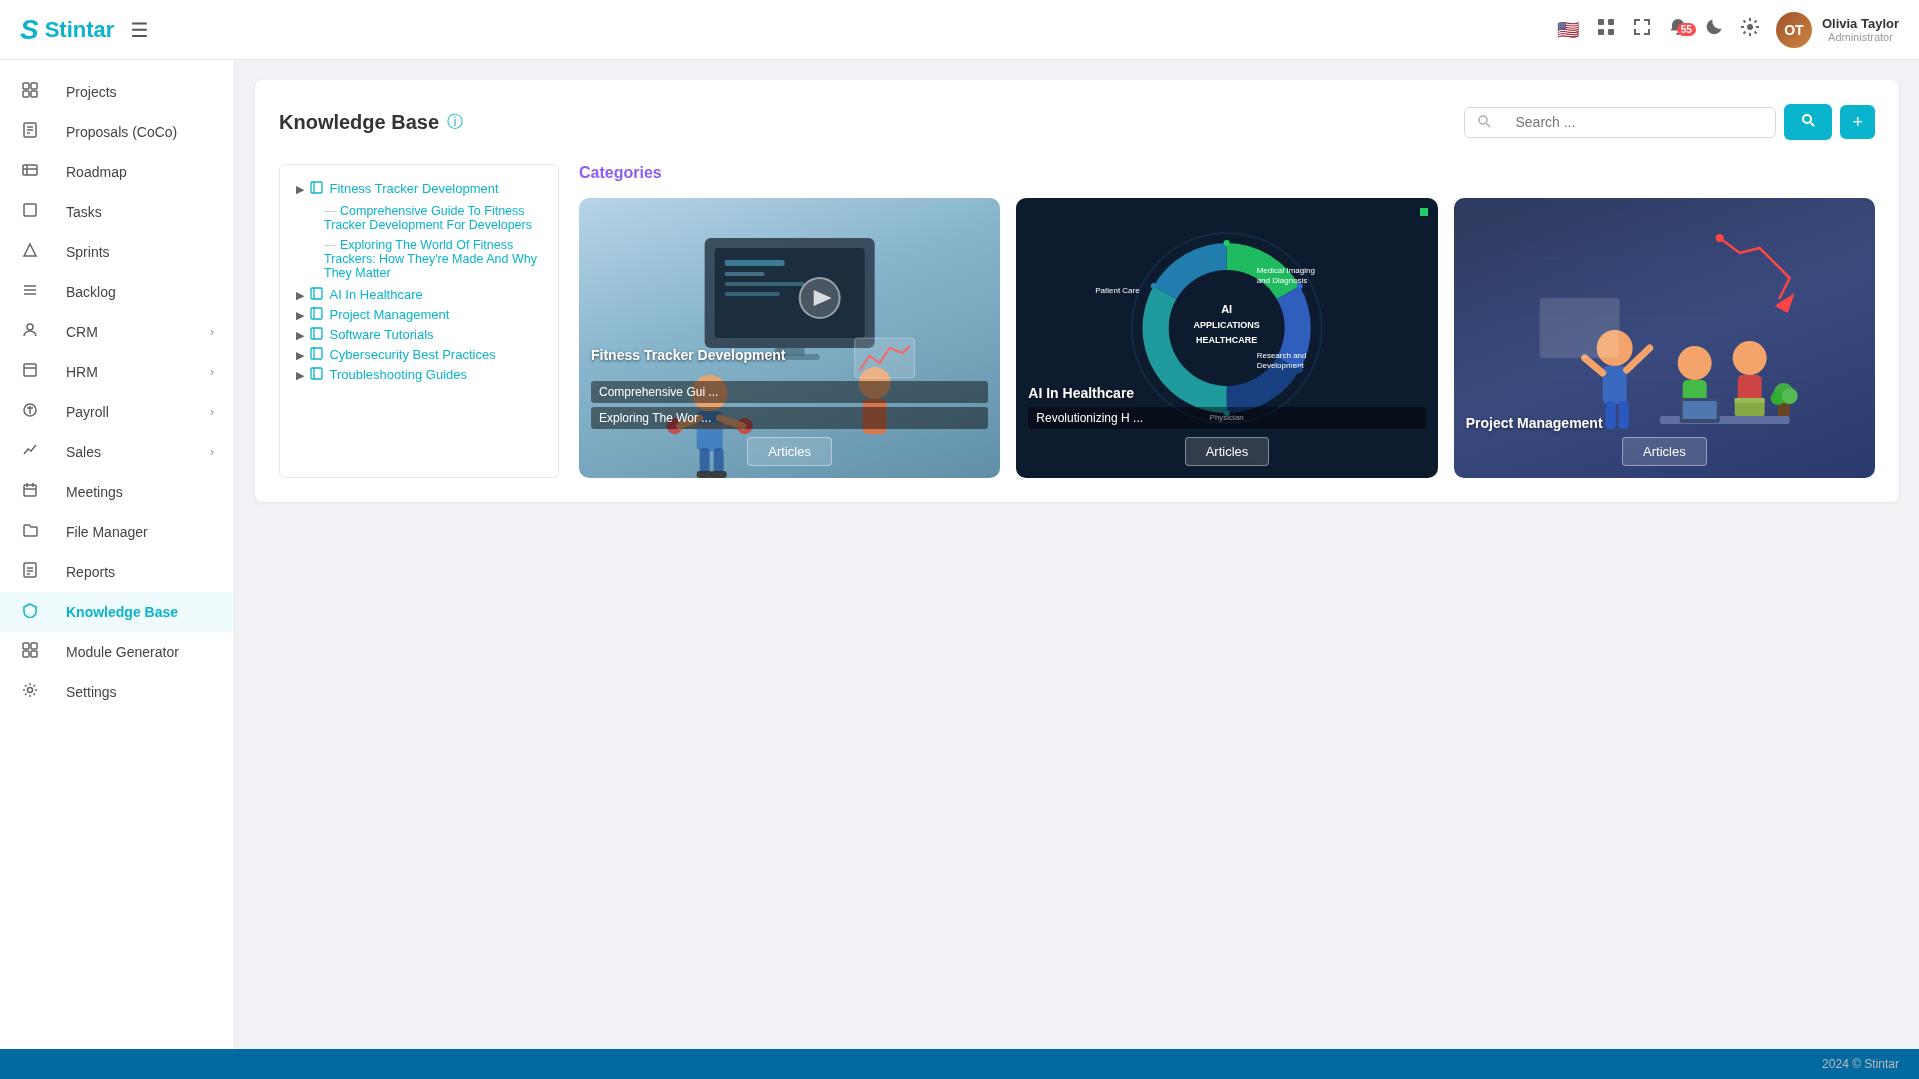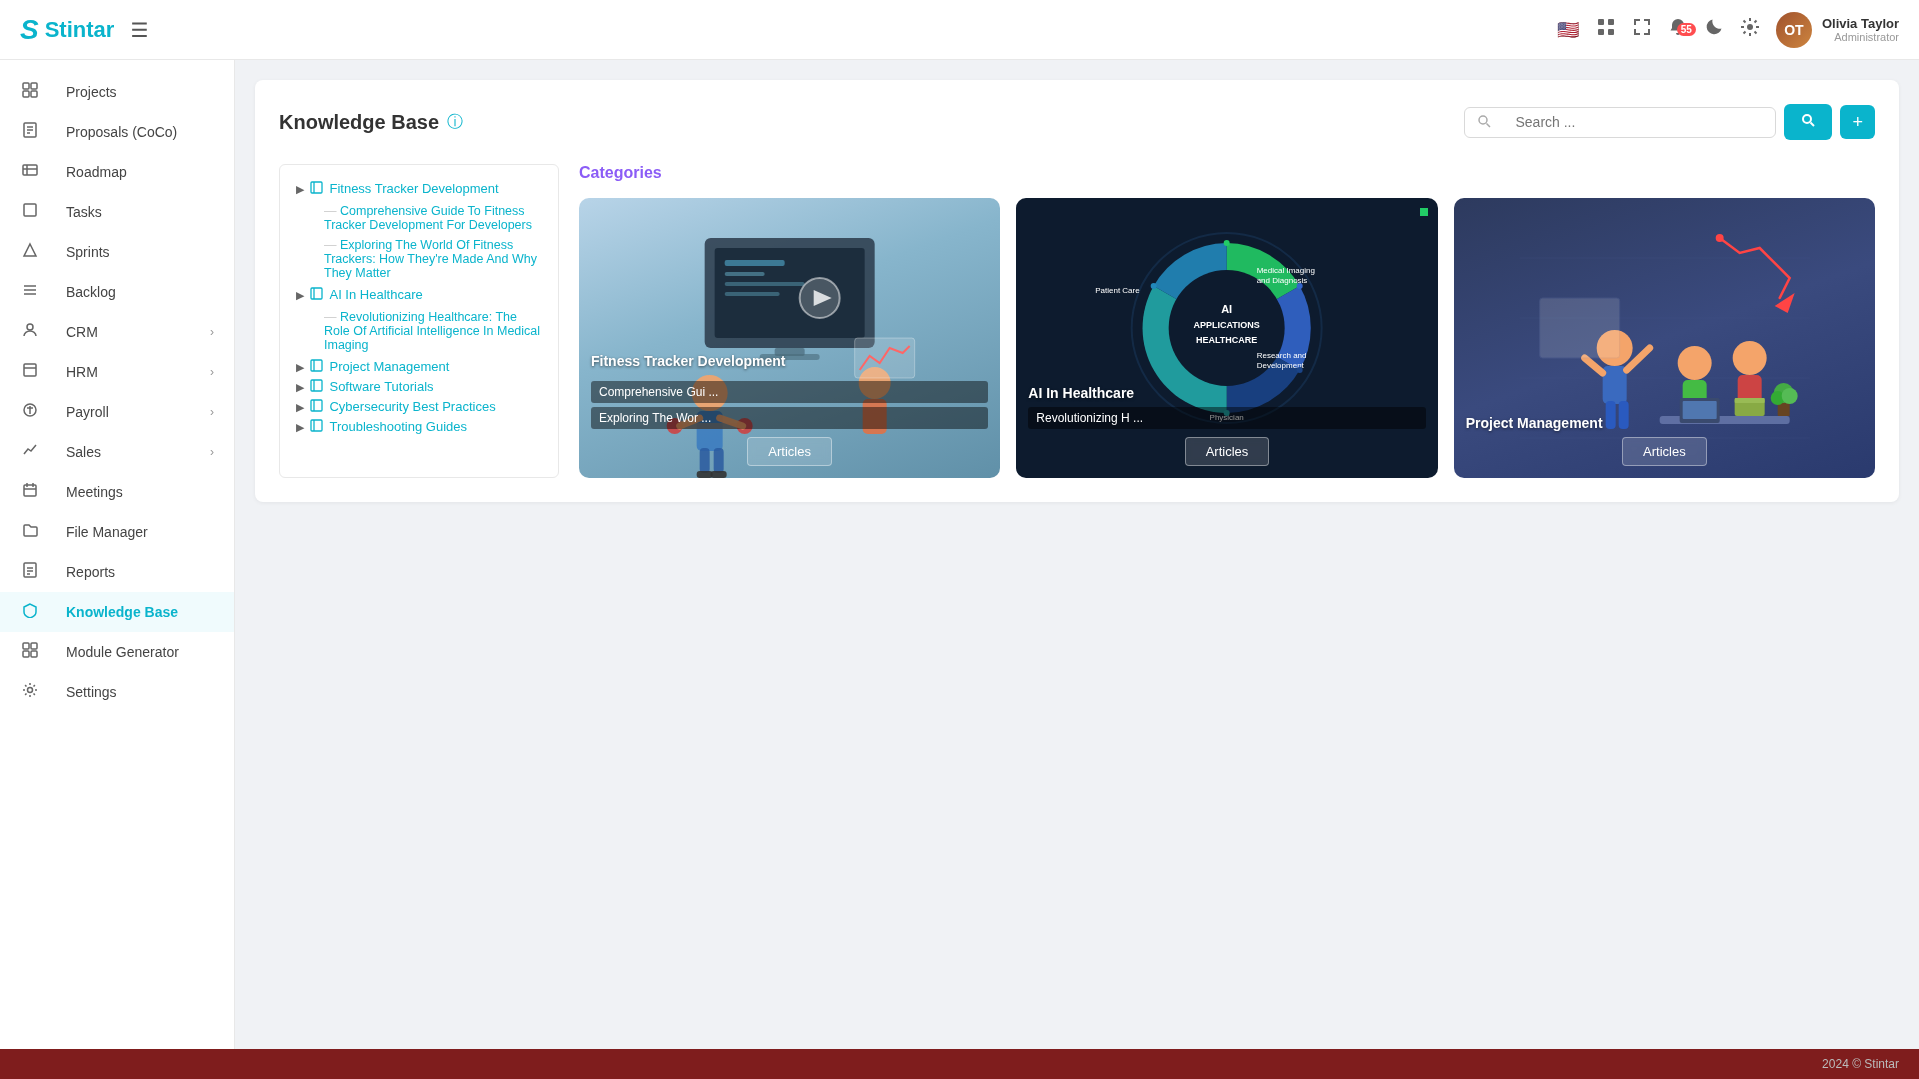--- a/index.html
+++ b/index.html
@@ -18,21 +18,21 @@
     .header-right { display: flex; align-items: center; gap: 16px; }
     .header-icon { color: #666; font-size: 18px; cursor: pointer; position: relative; }
     .badge {
       position: absolute; top: -6px; right: -8px;
       background: #ff4d4f; color: #fff; border-radius: 10px;
       font-size: 10px; padding: 1px 4px; font-weight: 700; margin-top: 12px;
     }
     .user-area { display: flex; align-items: center; gap: 10px; cursor: pointer; }
     .avatar { width: 36px; height: 36px; border-radius: 50%; background: #ccc; overflow: hidden; }
     .avatar-img { width: 100%; height: 100%; background: linear-gradient(135deg, #a0522d, #cd853f); display: flex; align-items: center; justify-content: center; color: #fff; font-size: 14px; font-weight: 700; }
-    .user-info { text-align: right; }
+    .user-info { text-align: center; }
     .user-name { font-size: 13px; font-weight: 600; color: #333; }
     .user-role { font-size: 11px; color: #999; }
 
     
     .layout { display: flex; flex: 1; overflow: hidden; }
 
     
     .sidebar {
       width: 235px; background: #fff; border-right: 1px solid #e8e8e8;
       display: flex; flex-direction: column; overflow-y: auto; padding: 12px 0;
@@ -115,21 +115,21 @@
       padding: 6px 20px; border-radius: 4px; font-size: 13px; cursor: pointer;
       backdrop-filter: blur(4px);
     }
     .card-article-items { margin-bottom: 6px; }
     .card-article-item {
       background: rgba(0,0,0,0.45); color: #fff; font-size: 12px;
       padding: 4px 8px; border-radius: 3px; margin-bottom: 4px;
     }
 
     
-    .footer { text-align: right; padding: 8px 20px; font-size: 12px; color: #bbb; background: #7f1d1d; }
+    .footer { text-align: right; padding: 8px 20px; font-size: 12px; color: #bbb; background: #0369a1; }
   </style>
 </head>
 <body>
 
 <div class="top-header">
   <div class="header-left">
     <div class="logo">
       <span style="color:#0ab4cc; font-size:28px; font-weight:900; font-style:italic;">S</span>
       <span class="logo-text">Stintar</span>
     </div>
@@ -397,23 +397,20 @@
             <div class="tree-parent">
               <span class="tree-arrow">▶</span>
               <span class="tree-icon">
                 <svg width="13" height="13" viewBox="0 0 13 13" fill="none" stroke="#0ab4cc" stroke-width="1.3">
                     <rect x="1" y="1" width="11" height="11" rx="1"></rect>
                     <line x1="4" y1="1" x2="4" y2="12"></line>
                   </svg>
               </span>
               <span>AI In Healthcare</span>
             </div>
-            <div class="tree-children">
-              <span class="tree-child">Revolutionizing Healthcare: The Role Of Artificial Intelligence In Medical Imaging</span>
-            </div>
           </div>
 
           <div class="tree-item">
             <div class="tree-parent">
               <span class="tree-arrow">▶</span>
               <span class="tree-icon">
                 <svg width="13" height="13" viewBox="0 0 13 13" fill="none" stroke="#0ab4cc" stroke-width="1.3">
                     <rect x="1" y="1" width="11" height="11" rx="1"></rect>
                     <line x1="4" y1="1" x2="4" y2="12"></line>
                   </svg>
@@ -503,21 +500,21 @@
 
                   <circle cx="230" cy="185" r="16" fill="#f4a46a" opacity="0.9"></circle>
                   <rect x="218" y="201" width="24" height="35" rx="5" fill="#e87040" opacity="0.85"></rect>
 
                   <rect x="210" y="140" width="60" height="40" rx="3" fill="rgba(255,255,255,0.15)" stroke="rgba(255,255,255,0.3)" stroke-width="1"></rect>
                   <polyline points="215,172 225,158 235,165 245,150 258,155 265,148" fill="none" stroke="#ff6666" stroke-width="2"></polyline>
                 </svg>
               </div>
               <div class="card-content" style="padding: 8px 12px 12px;">
                 <div class="card-title" style="font-size:14px; font-weight:700; text-shadow:0 1px 3px rgba(0,0,0,0.6);">Fitness Tracker Development</div>
-                <div class="card-article-items" style="margin-top:12px;">
+                <div class="card-article-items" style="margin-top:18px;">
                   <div class="card-article-item">Comprehensive Gui ...</div>
                   <div class="card-article-item">Exploring The Wor ...</div>
                 </div>
                 <div class="card-articles">
                   <button class="card-articles-btn">Articles</button>
                 </div>
               </div>
             </div>
 
             <div class="category-card" style="min-height:280px;">

